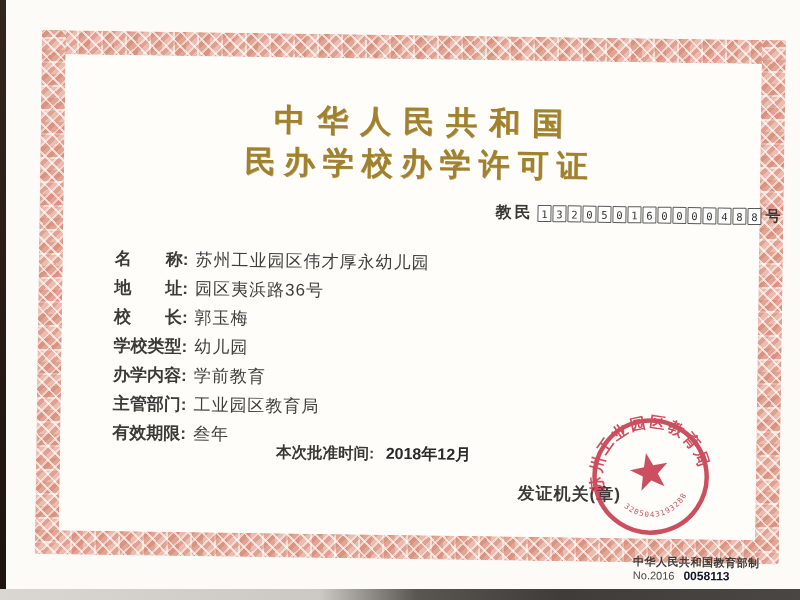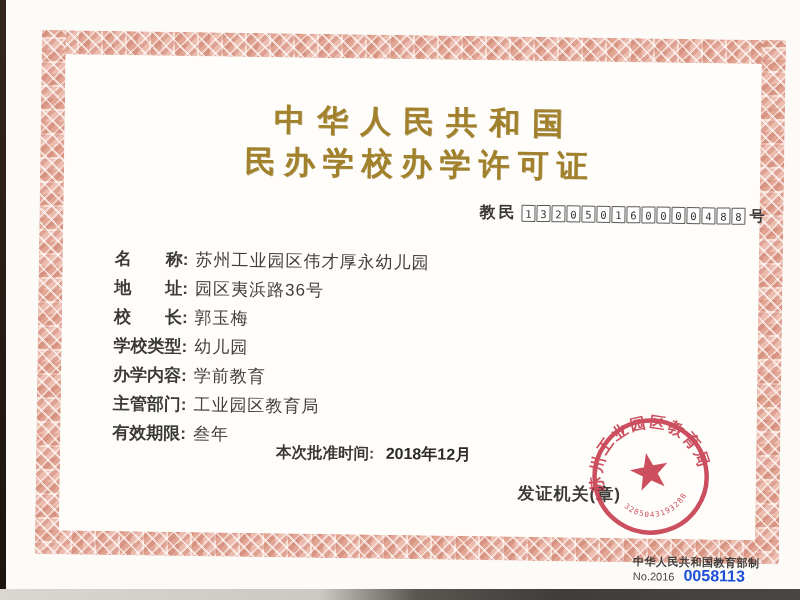--- a/index.html
+++ b/index.html
@@ -50,21 +50,21 @@
     text-shadow:0.6px 0.6px 0 rgba(138,106,30,.55);
     white-space:nowrap;
   }
   .title.l1{top:68px;letter-spacing:12px;padding-left:12px;}
   .title.l2{top:110px;letter-spacing:8px;padding-left:8px;}
 
   .license{
     position:absolute;left:440px;top:166px;
     display:flex;align-items:center;white-space:nowrap;
   }
-  .license .prefix{font-size:16px;font-weight:600;color:#3a3835;letter-spacing:3px;margin-right:4px;}
+  .license .prefix{font-size:16px;font-weight:600;color:#3a3835;letter-spacing:3px;margin-right:4px;margin-left:16px;}
   .license .dbox{
     width:12px;height:15px;margin-right:1px;
     border:1px solid #5b5955;background:rgba(255,255,255,.92);
     display:flex;align-items:center;justify-content:center;
     font-family:"DejaVu Sans Mono","Liberation Mono",monospace;
     font-size:10.5px;color:#333;border-radius:1px;
   }
   .license .suffix{font-size:15px;font-weight:600;color:#3a3835;margin-left:3px;}
 
   .fields{position:absolute;left:76px;top:218px;}
@@ -82,21 +82,21 @@
     font-size:17px;font-weight:700;color:#3b3a37;letter-spacing:1px;white-space:nowrap;
   }
   .seal{position:absolute;left:548px;top:372px;opacity:.88;transform:rotate(-12deg);}
 
   .footer{
     position:absolute;left:633px;top:556px;transform:rotate(0.8deg);
     color:#3e3b38;white-space:nowrap;
   }
   .footer .maker{font-size:11px;font-weight:700;letter-spacing:.5px;line-height:13px;}
   .footer .serial-line{font-size:11px;line-height:14px;color:#4a4744;}
-  .footer .serial{font-weight:700;font-size:16px;color:#1d4ed8;margin-left:9px;}
+  .footer .serial{font-weight:700;font-size:12px;color:#0f172a;margin-left:9px;}
 </style>
 </head>
 <body>
 
 <div class="photo-edge-left"></div>
 <div class="photo-edge-bottom"></div>
 
 <div class="cert">
   <div class="bord h top"></div>
   <div class="bord h bottom"></div>

